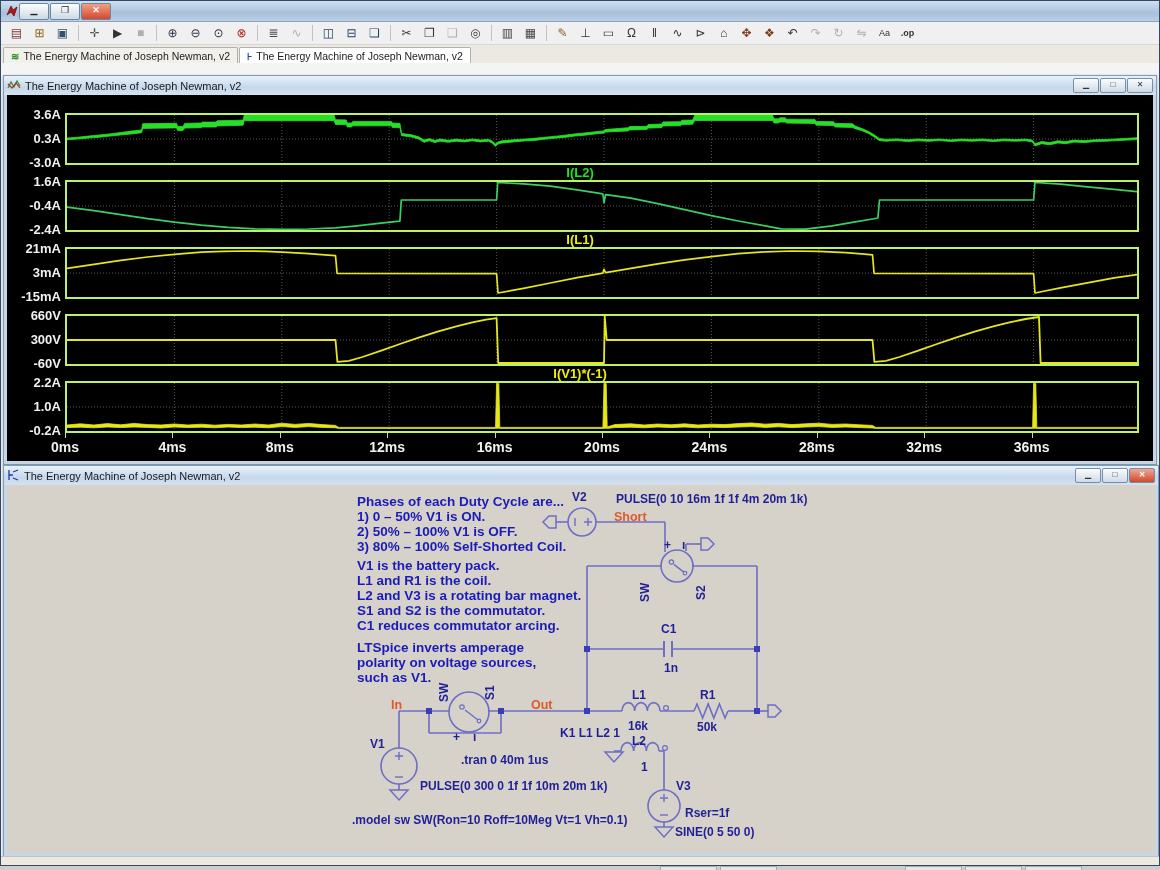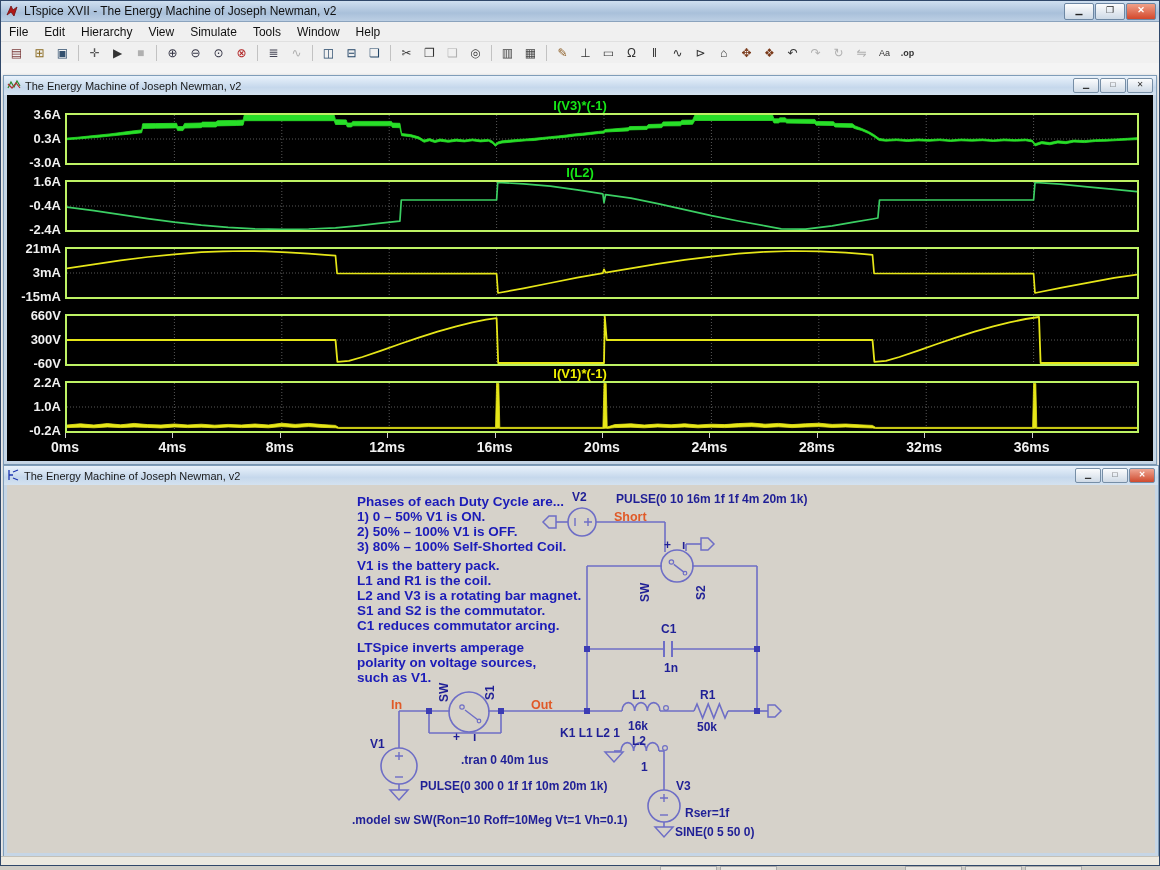--- a/index.html
+++ b/index.html
@@ -63,37 +63,26 @@
 </head>
 <body>
 
 <div id="app">
   <div class="titlebar">
     <span class="appicon">
       <svg width="14" height="14">
           <path d="M2 11 L6 2 L8 6 L12 3 L9 12 L6 8 Z" fill="#b01818" stroke="#701010" stroke-width="0.8"></path>
         </svg>
     </span>
-    <span class="t-text">LTspice XVII - The Energy Machine of Joseph Newman, v2</span>
     <span class="winbtns">
       <span class="wbtn">▁</span>
       <span class="wbtn">❐</span>
       <span class="wbtn close">✕</span>
     </span>
   </div>
-  <div class="menubar">
-      <div class="menu-item">File</div>
-      <div class="menu-item">Edit</div>
-      <div class="menu-item">Hierarchy</div>
-      <div class="menu-item">View</div>
-      <div class="menu-item">Simulate</div>
-      <div class="menu-item">Tools</div>
-      <div class="menu-item">Window</div>
-      <div class="menu-item">Help</div>
-    </div>
   <div class="toolbar">
       <div class="tool" style="color: rgb(122, 58, 58);">▤</div>
       <div class="tool" style="color: rgb(138, 106, 32);">⊞</div>
       <div class="tool" style="color: rgb(51, 80, 110);">▣</div>
       <div class="tsep"></div>
       <div class="tool" style="color: rgb(85, 85, 85);">✛</div>
       <div class="tool" style="color: rgb(51, 51, 51);">▶</div>
       <div class="tool off">■</div>
       <div class="tsep"></div>
       <div class="tool" style="color: rgb(51, 51, 68);">⊕</div>
@@ -154,21 +143,20 @@
               <polyline points="1,5 5,9 9,4 13,9" fill="none" stroke="#b03030" stroke-width="1.2"></polyline>
             </svg>
         </span>
         <span class="t-text">The Energy Machine of Joseph Newman, v2</span>
         <span class="cbtn">▁</span>
         <span class="cbtn">□</span>
         <span class="cbtn">✕</span>
       </div>
       <div class="cclient" id="wave-client">
           <div class="pane" style="top: 3px; height: 67px;">
-            <div class="pane-label" style="color: rgb(23, 230, 23);">I(V3)*(-1)</div>
             <div class="pane-box" style="left: 58px; width: 1070px;">
               <svg width="1070" height="48" viewBox="0 0 1070 48">
                 <line x1="107.40276035131744" y1="0" x2="107.40276035131744" y2="48" stroke="#585858" stroke-width="1" stroke-dasharray="1 2"></line>
                 <line x1="214.80552070263488" y1="0" x2="214.80552070263488" y2="48" stroke="#585858" stroke-width="1" stroke-dasharray="1 2"></line>
                 <line x1="322.2082810539523" y1="0" x2="322.2082810539523" y2="48" stroke="#585858" stroke-width="1" stroke-dasharray="1 2"></line>
                 <line x1="429.61104140526976" y1="0" x2="429.61104140526976" y2="48" stroke="#585858" stroke-width="1" stroke-dasharray="1 2"></line>
                 <line x1="537.0138017565872" y1="0" x2="537.0138017565872" y2="48" stroke="#585858" stroke-width="1" stroke-dasharray="1 2"></line>
                 <line x1="644.4165621079046" y1="0" x2="644.4165621079046" y2="48" stroke="#585858" stroke-width="1" stroke-dasharray="1 2"></line>
                 <line x1="751.8193224592221" y1="0" x2="751.8193224592221" y2="48" stroke="#585858" stroke-width="1" stroke-dasharray="1 2"></line>
                 <line x1="859.2220828105395" y1="0" x2="859.2220828105395" y2="48" stroke="#585858" stroke-width="1" stroke-dasharray="1 2"></line>
@@ -196,20 +184,21 @@
                 <line x1="966.6248431618569" y1="0" x2="966.6248431618569" y2="48" stroke="#585858" stroke-width="1" stroke-dasharray="1 2"></line>
                 <line x1="0" y1="24" x2="1070" y2="24" stroke="#585858" stroke-width="1" stroke-dasharray="1 2"></line>
                 <polyline points="0.0,25.2 26.9,28.6 53.7,32.6 80.6,36.6 107.4,40.2 134.3,43.2 161.1,45.4 188.0,46.8 214.8,47.4 241.7,47.0 268.5,45.8 290.0,43.8 311.5,41.4 330.3,39.4 332.9,39.1 334.3,18.0 429.6,18.0 430.7,0.5 456.5,1.8 483.3,4.2 510.2,7.8 534.3,11.6 535.9,12.0 537.0,20.6 538.6,12.6 563.9,16.2 590.7,21.6 617.6,27.6 644.4,33.6 671.3,39.0 698.1,43.8 714.2,46.8 738.4,47.2 765.2,43.8 786.7,40.2 805.5,37.0 810.9,36.0 812.5,18.0 966.6,18.0 968.0,0.5 993.5,2.2 1020.3,4.8 1047.2,7.4 1070.0,9.6" fill="none" stroke="#3bcf63" stroke-width="1.7" stroke-linejoin="round"></polyline>
               </svg>
               <div class="ylab" style="top: 0px; transform: translateY(-55%);">1.6A</div>
               <div class="ylab" style="top: 24px; transform: translateY(-55%);">-0.4A</div>
               <div class="ylab" style="top: 48px; transform: translateY(-55%);">-2.4A</div>
             </div>
           </div>
           <div class="pane" style="top: 137px; height: 67px;">
+            <div class="pane-label" style="color: rgb(240, 240, 0);">I(L1)</div>
             <div class="pane-box" style="left: 58px; width: 1070px;">
               <svg width="1070" height="48" viewBox="0 0 1070 48">
                 <line x1="107.40276035131744" y1="0" x2="107.40276035131744" y2="48" stroke="#585858" stroke-width="1" stroke-dasharray="1 2"></line>
                 <line x1="214.80552070263488" y1="0" x2="214.80552070263488" y2="48" stroke="#585858" stroke-width="1" stroke-dasharray="1 2"></line>
                 <line x1="322.2082810539523" y1="0" x2="322.2082810539523" y2="48" stroke="#585858" stroke-width="1" stroke-dasharray="1 2"></line>
                 <line x1="429.61104140526976" y1="0" x2="429.61104140526976" y2="48" stroke="#585858" stroke-width="1" stroke-dasharray="1 2"></line>
                 <line x1="537.0138017565872" y1="0" x2="537.0138017565872" y2="48" stroke="#585858" stroke-width="1" stroke-dasharray="1 2"></line>
                 <line x1="644.4165621079046" y1="0" x2="644.4165621079046" y2="48" stroke="#585858" stroke-width="1" stroke-dasharray="1 2"></line>
                 <line x1="751.8193224592221" y1="0" x2="751.8193224592221" y2="48" stroke="#585858" stroke-width="1" stroke-dasharray="1 2"></line>
                 <line x1="859.2220828105395" y1="0" x2="859.2220828105395" y2="48" stroke="#585858" stroke-width="1" stroke-dasharray="1 2"></line>

